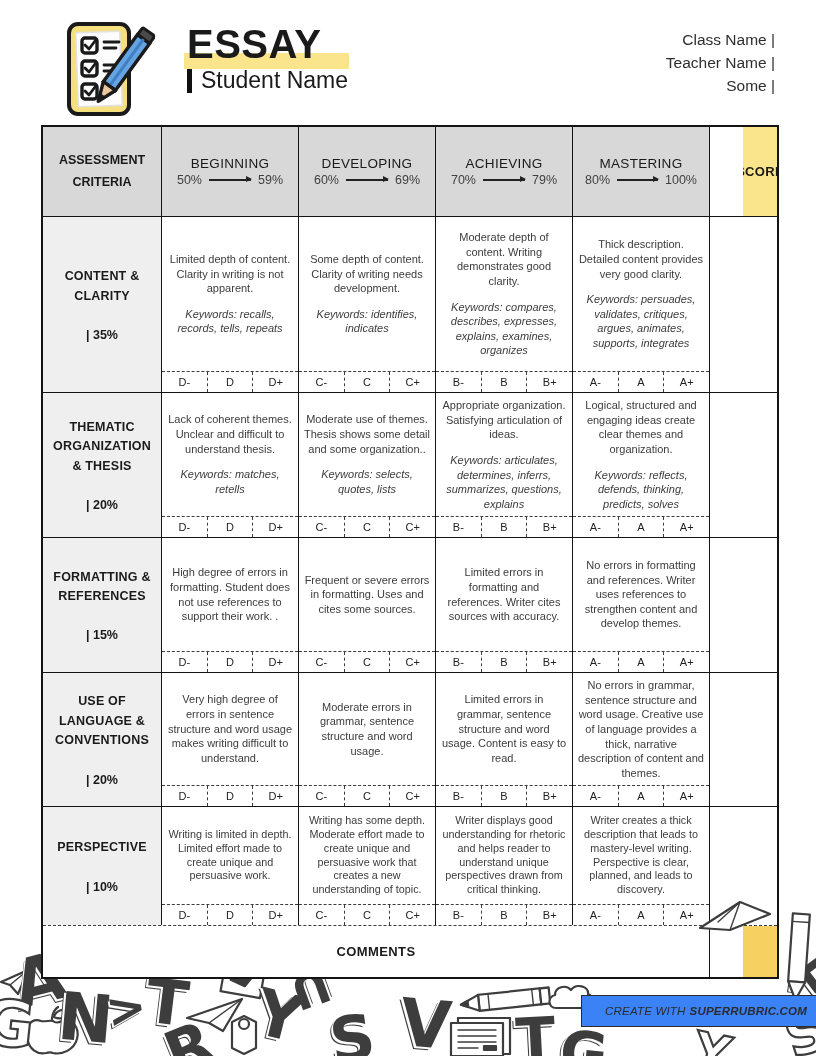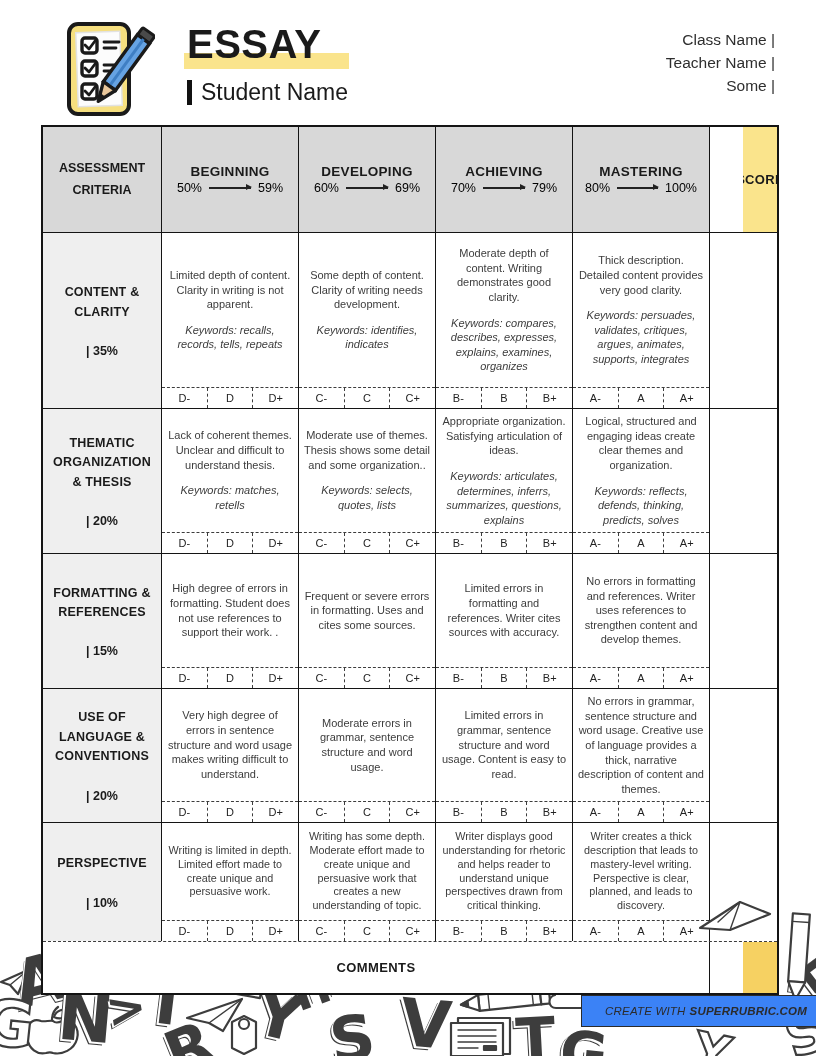--- a/index.html
+++ b/index.html
@@ -18,39 +18,39 @@
   .doodle .dark { fill:#3d3d3d; }
   .doodle .thin { stroke-width:1.4; }
 
   
   header { position:absolute; left:55px; top:16px; right:41px; height:104px; z-index:2; }
   .logo { position:absolute; left:0; top:2px; }
   .titleblock { position:absolute; left:132px; top:6px; }
   h1 { font-size:40px; font-weight:800; letter-spacing:.5px; }
   .hl { position:relative; z-index:0; }
   .hl::after { content:""; position:absolute; left:-3px; right:-28px; bottom:-3px; height:16px; background:#FAE48C; z-index:-1; }
-  .student { margin-top:12px; font-size:23px; font-weight:500; display:flex; align-items:center; }
+  .student { margin-top:0; font-size:23px; font-weight:500; display:flex; align-items:center; }
   .vbar { width:5px; height:25px; background:#111; margin-right:9px; display:inline-block; }
   .meta { position:absolute; right:0; top:12px; text-align:right; font-size:15.5px; color:#2e2e2e; line-height:23px; }
 
   
   .rubric { position:absolute; left:41px; top:125px; width:738px; z-index:2; background:#fff; border:2px solid #141414; }
   .row { display:flex; border-bottom:1.5px solid #141414; background:#fff; }
   .cell { border-right:1.5px solid #141414; overflow:hidden; }
   .cell:last-child { border-right:none;margin-left:33px; }
   .crit, .crithead { width:119px; flex:0 0 119px; }
   .level, .lvlhead { width:137px; flex:0 0 137px; }
   .scorecell, .scorehead, .cscore { flex:1 1 auto; }
 
-  .row.head { height:106px; }
+  .row.head { height:90px; }
   .crithead { background:#D8D8D8; display:flex; align-items:center; justify-content:center; text-align:center;
               font-weight:bold; font-size:12.5px; line-height:1.7; padding:0 10px; }
   .lvlhead { background:#D8D8D8; display:flex; flex-direction:column; align-items:center; justify-content:center; }
-  .lvlname { font-weight:bold; font-size:13.5px; letter-spacing:.3px; margin-bottom:2px; }
-  .lvlrange { display:flex; align-items:center; justify-content:center; gap:7px; width:100%; padding:0 12px; font-size:12.5px; color:#000000; }
+  .lvlname { font-weight:normal; font-size:13.5px; letter-spacing:.3px; margin-bottom:2px; }
+  .lvlrange { display:flex; align-items:center; justify-content:center; gap:7px; width:100%; padding:0 12px; font-size:12.5px; color:#404040; }
   .arrow { flex:1; max-width:42px; height:1.5px; background:#222; position:relative; display:block; }
   .arrow::after { content:""; position:absolute; right:-1px; top:-3.2px; width:0; height:0;
                   border-left:6px solid #222; border-top:3.5px solid transparent; border-bottom:3.5px solid transparent; }
   .scorehead { background:#FAE48C; display:flex; align-items:center; justify-content:center; font-weight:bold; font-size:13px; letter-spacing:.3px; }
 
   .r0 { height:176px; } .r1 { height:145px; } .r2 { height:135px; } .r3 { height:134px; } .r4 { height:118px; border-bottom:none; }
   .crit { background:#EFEFEF; display:flex; flex-direction:column; align-items:center; justify-content:center; gap:22px; text-align:center; padding:0 8px; }
   .crit-name { font-weight:bold; font-size:12.5px; line-height:1.55; letter-spacing:.2px; }
   .crit-weight { font-weight:bold; font-size:12.5px; }
   .level { display:flex; flex-direction:column; }

